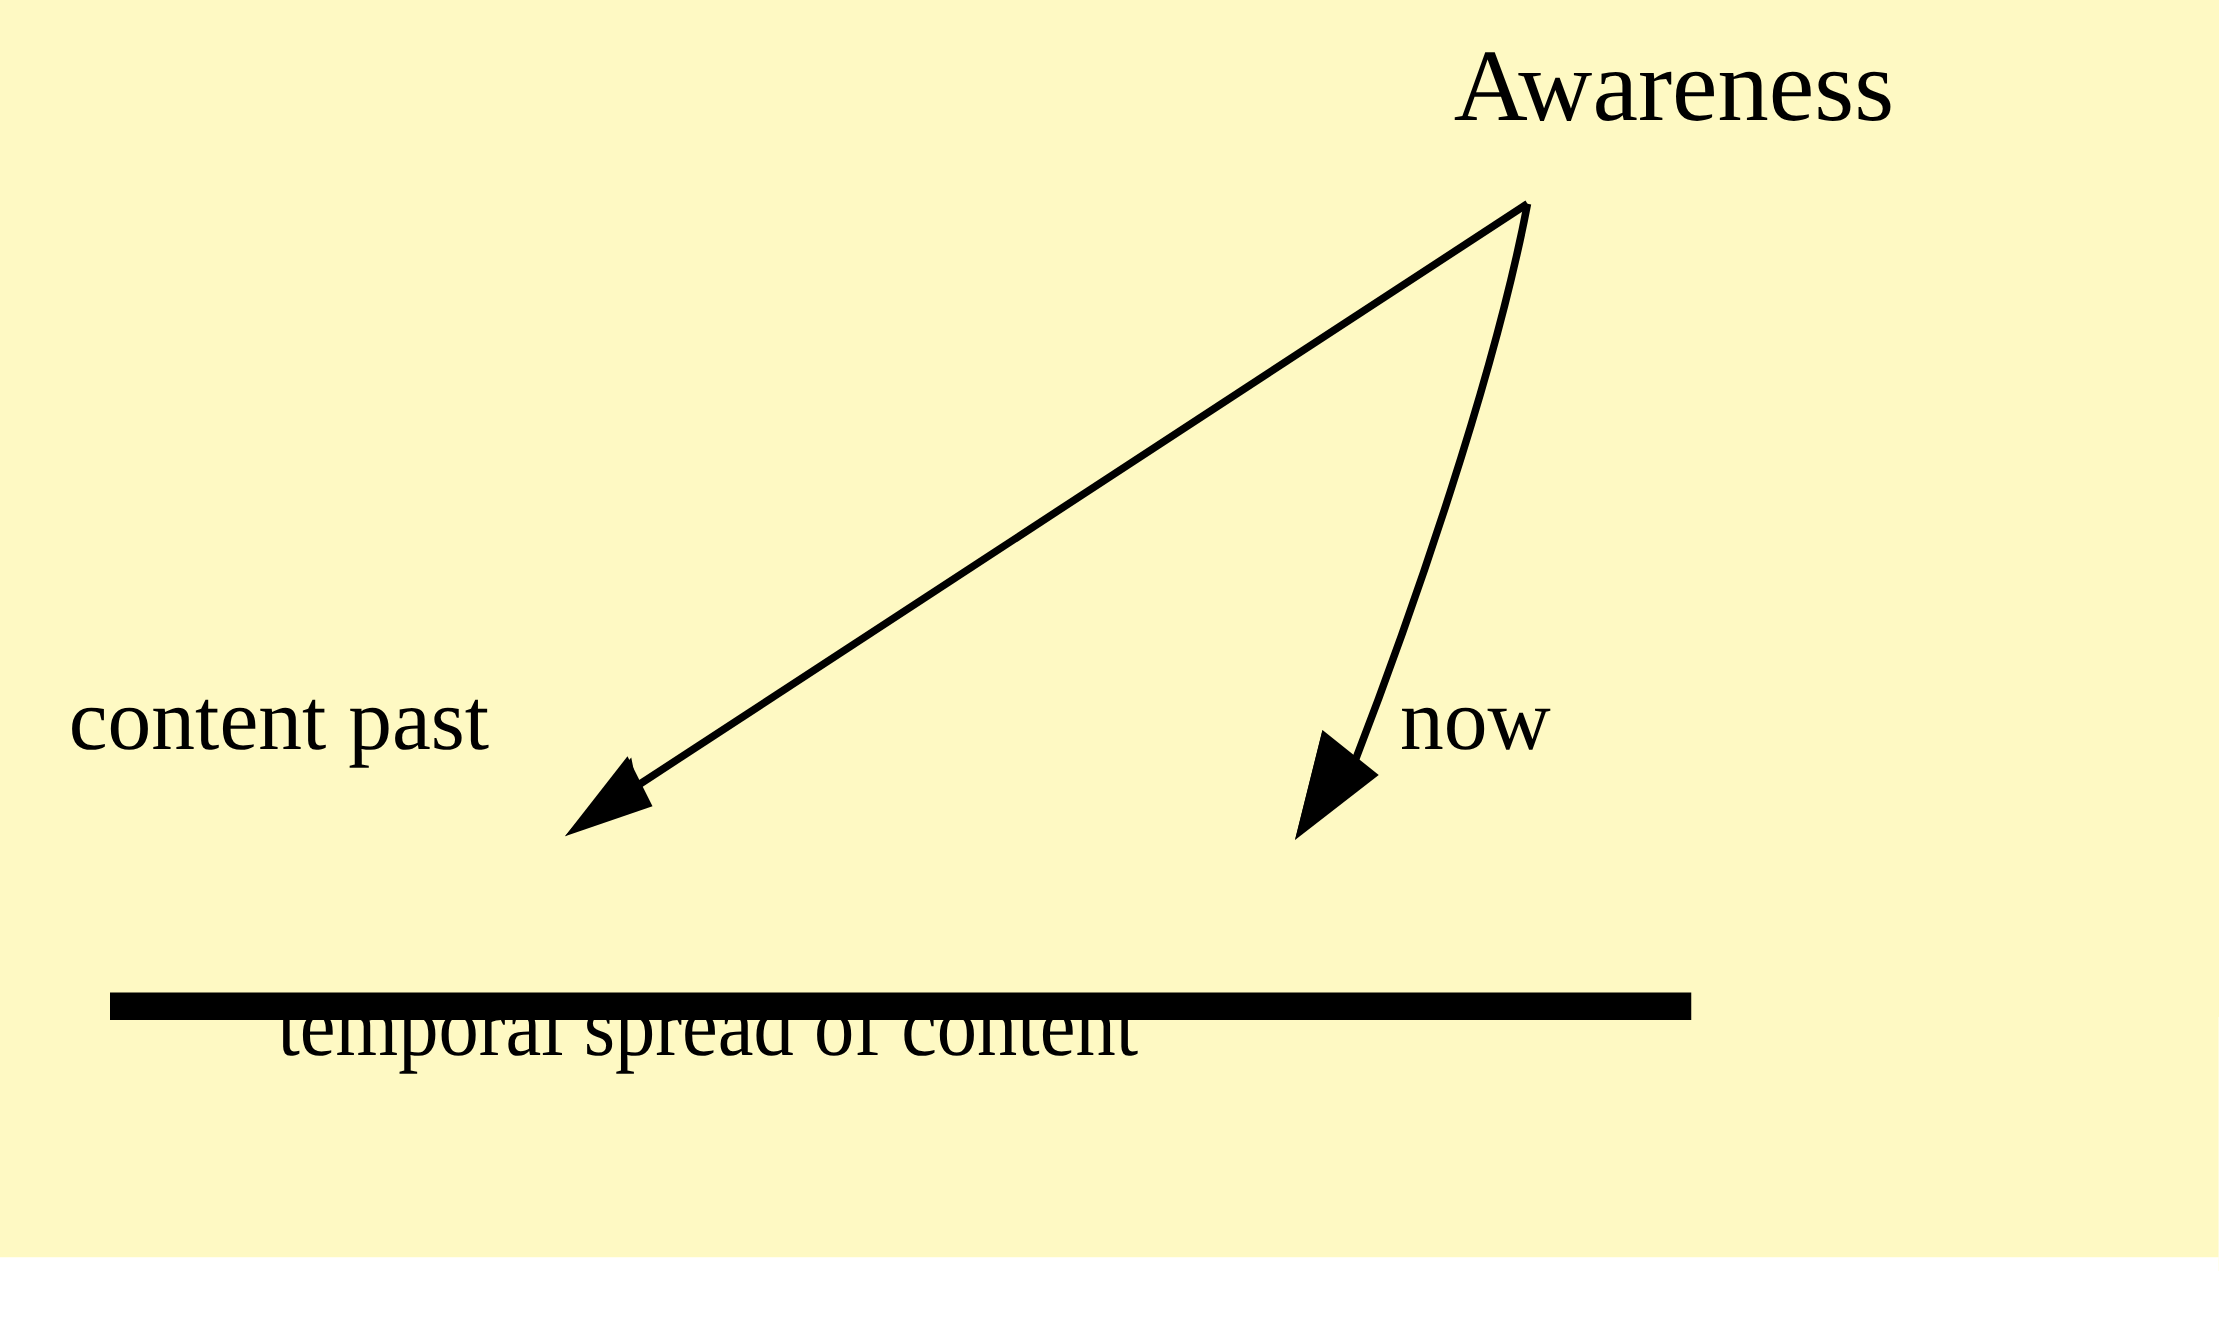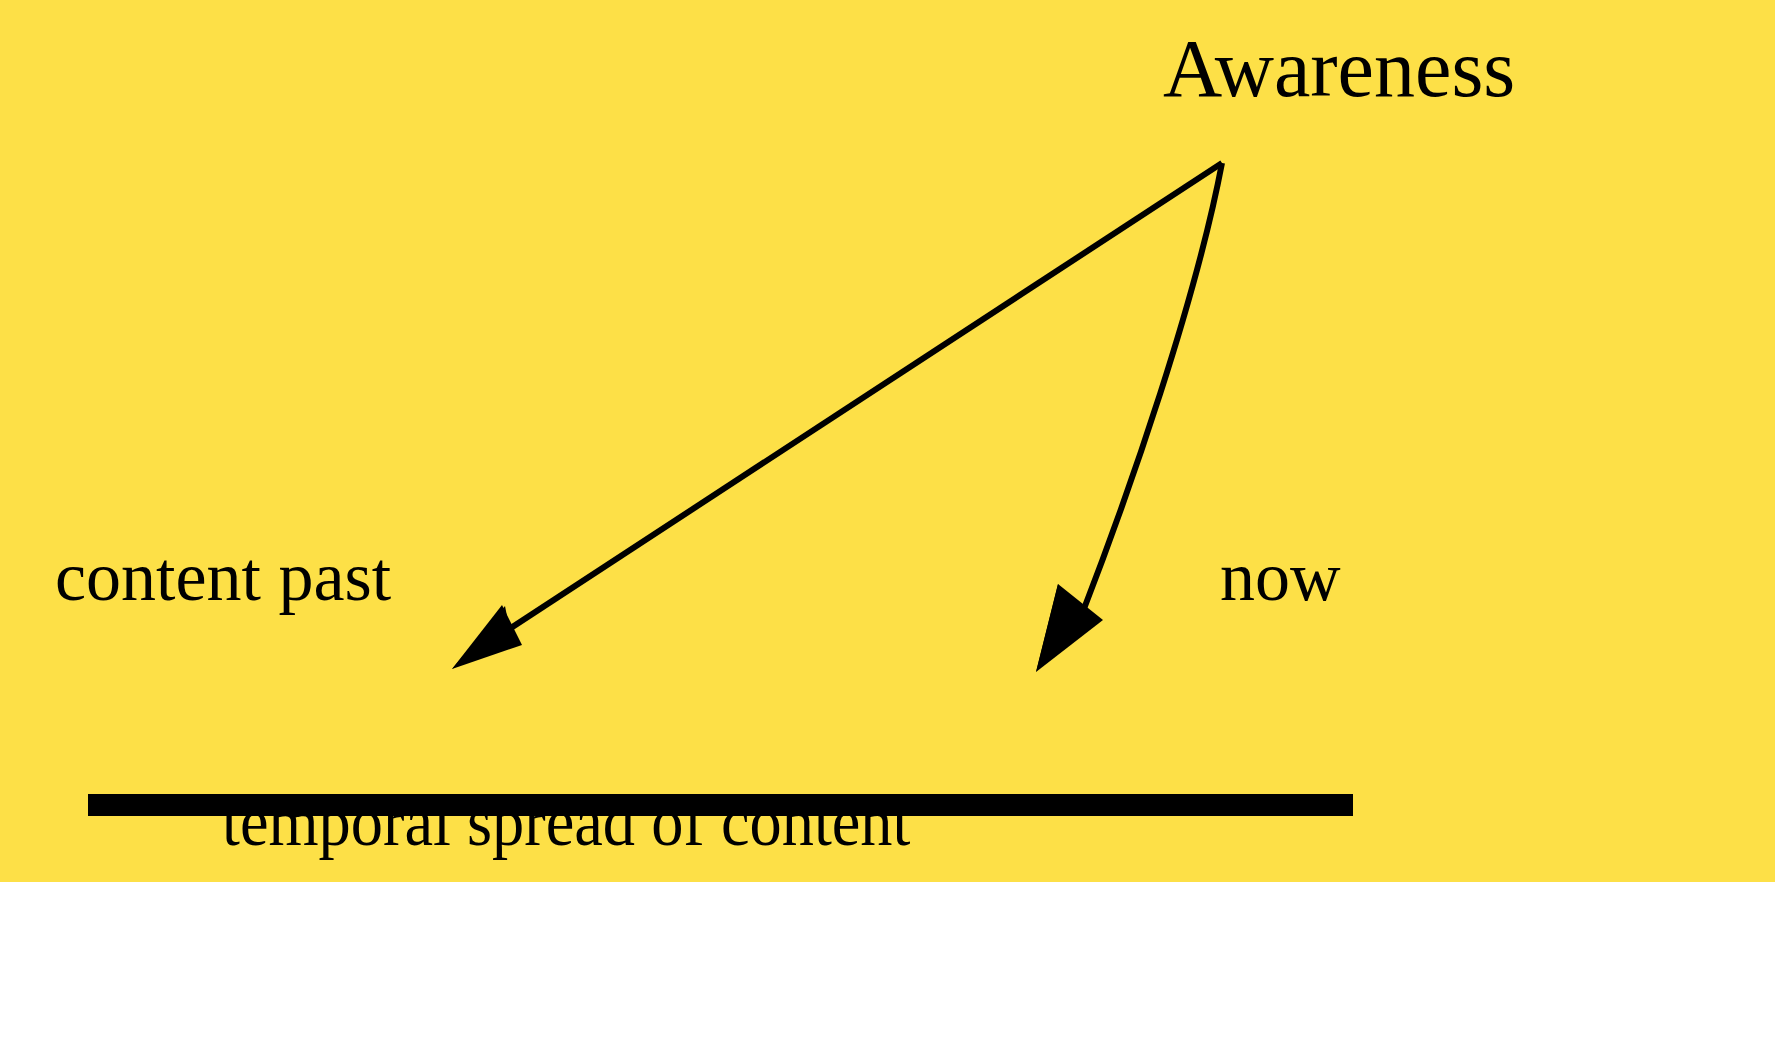--- a/index.html
+++ b/index.html
@@ -8,22 +8,22 @@
     padding: 0;
     background: #ffffff;
   }
   body {
     font-family: "Liberation Serif", "DejaVu Serif", serif;
     color: #000000;
   }
   #stage {
     position: relative;
     width: 1775px;
-    height: 882px;
-    background: #fde047;
+    height: 1006px;
+    background: #fef9c3;
     overflow: hidden;
   }
   #diagram-svg {
     position: absolute;
     left: 0;
     top: 0;
     width: 1775px;
     height: 1058px;
     display: block;
   }
@@ -38,21 +38,21 @@
     left: 1163px;
     top: 28px;
     font-size: 82px;
   }
   #label-recent-past {
     left: 55px;
     top: 542px;
     font-size: 70px;
   }
   #label-now {
-    left: 1220px;
+    left: 1120px;
     top: 542px;
     font-size: 70px;
   }
   #label-caption {
     left: 222px;
     top: 787px;
     font-size: 70px;
     transform: scaleX(0.92);
     transform-origin: left top;
   }

